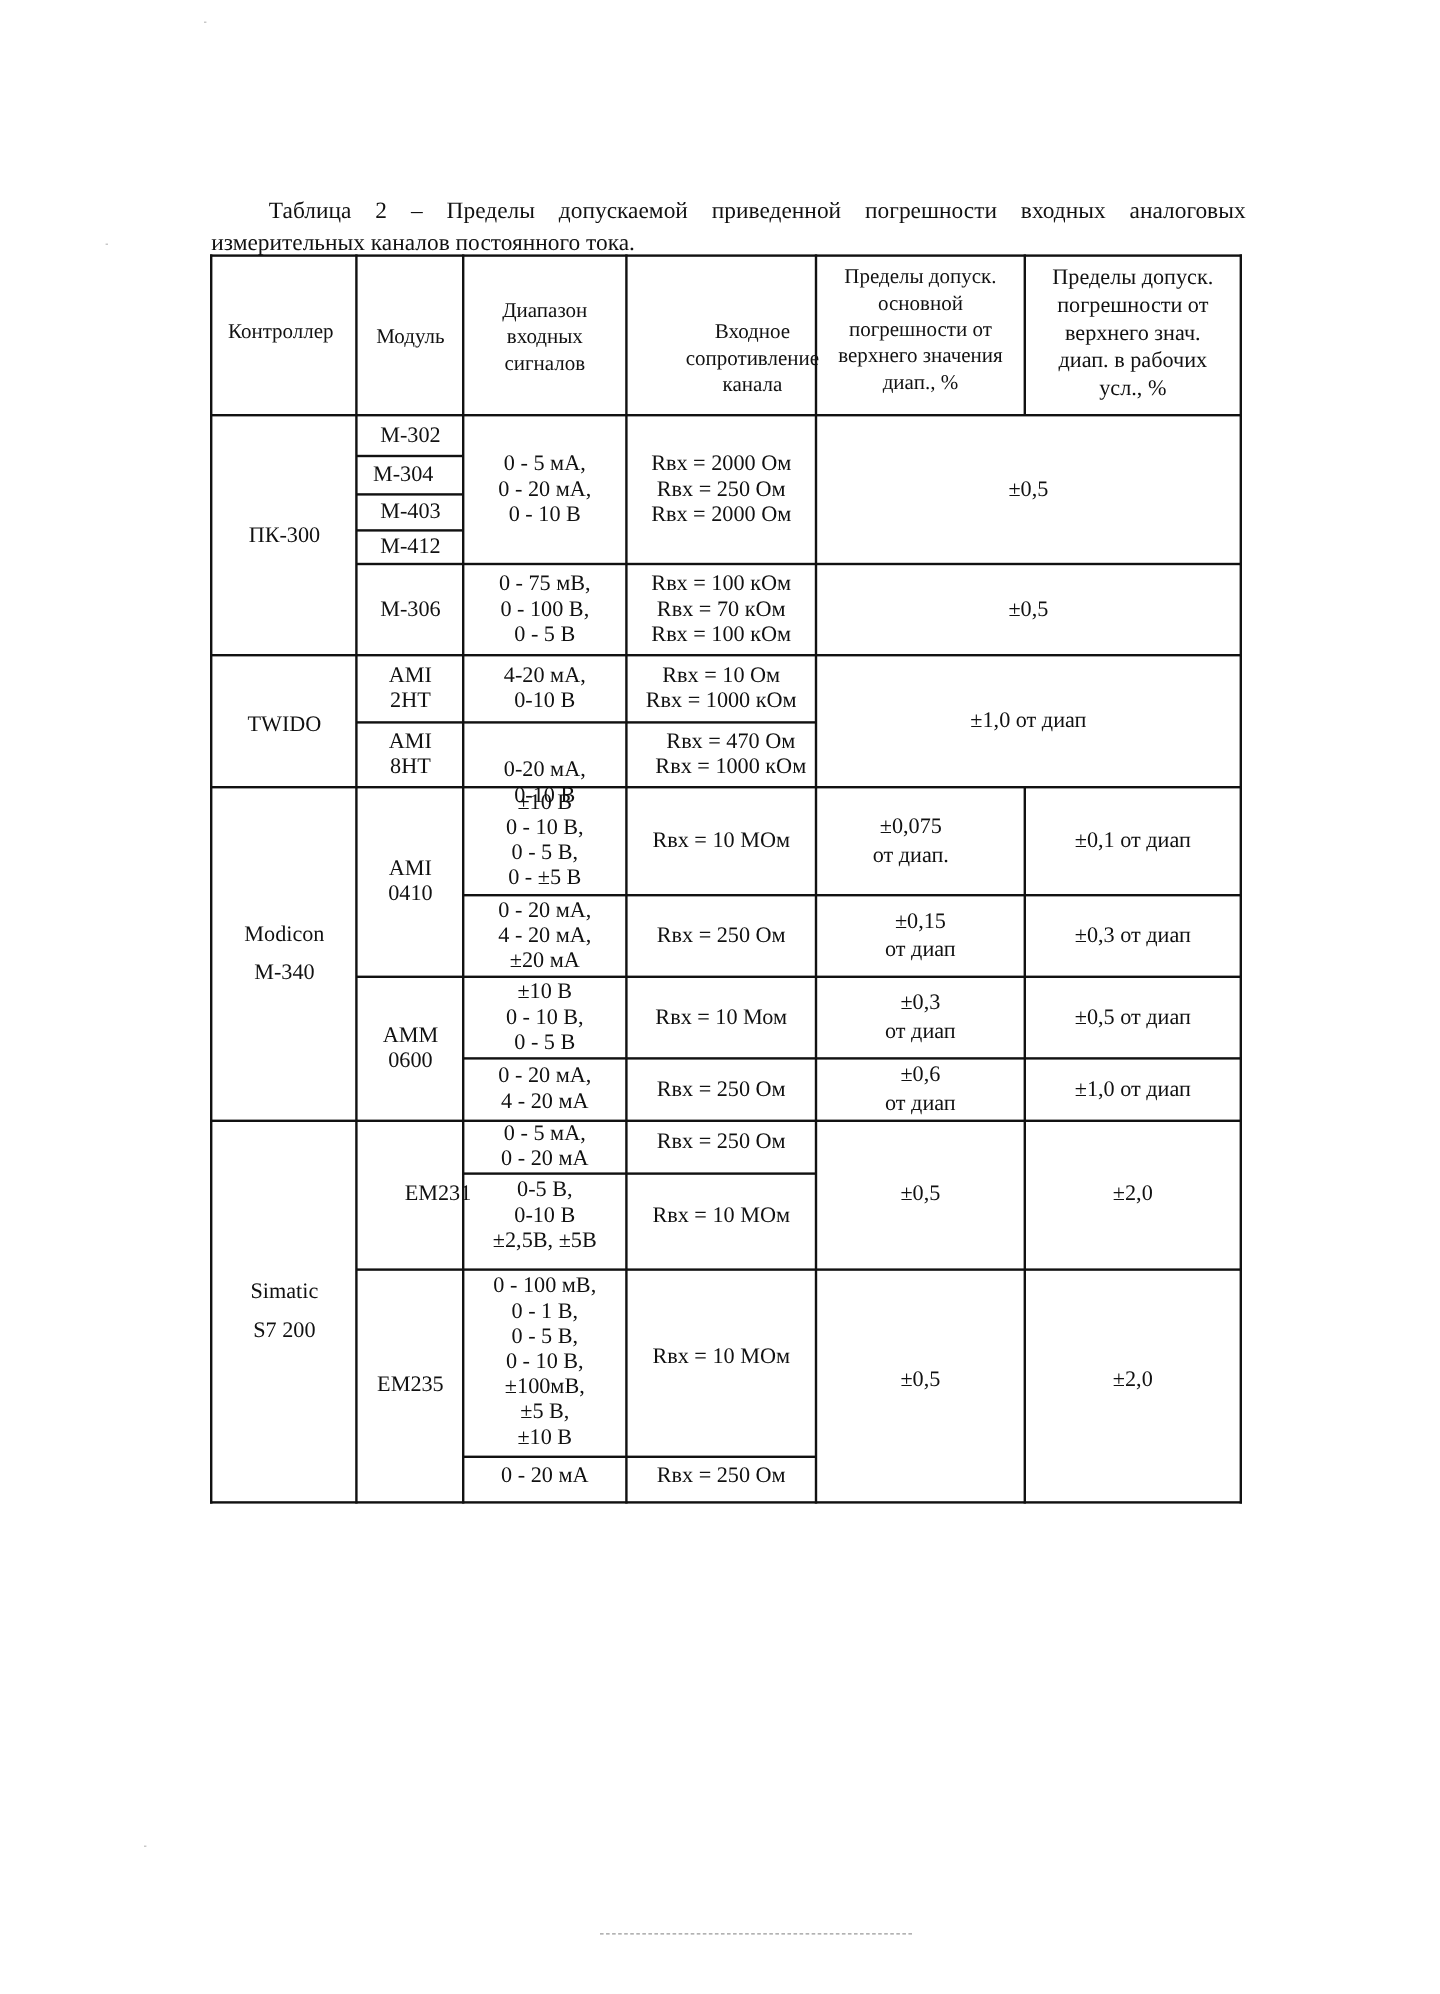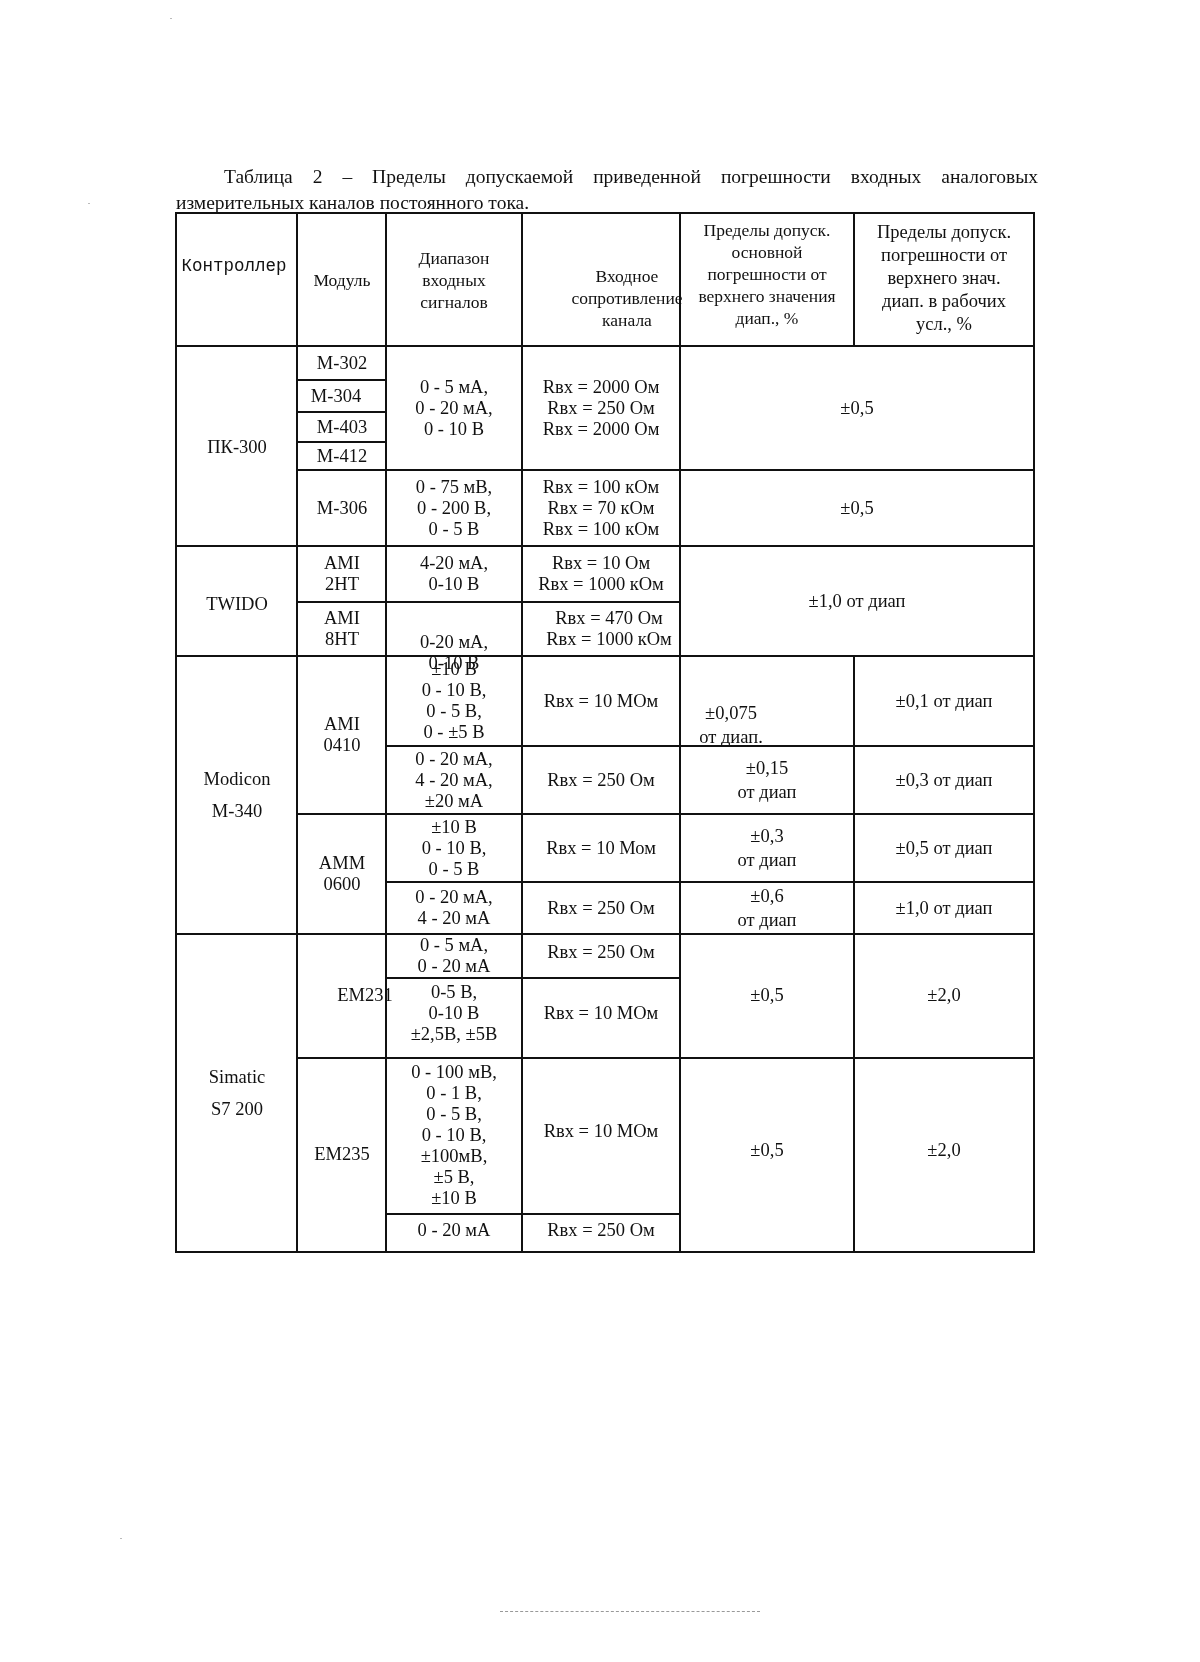--- a/index.html
+++ b/index.html
@@ -20,21 +20,21 @@
 </head>
 <body>
 
 <div class="caption">
   <div class="l1">Таблица 2 – Пределы допускаемой приведенной погрешности входных аналоговых</div>
   <div>измерительных каналов постоянного тока.</div>
 </div>
 
 <div class="grid">
 
-  <div class="c hd" style="left:176px;top:200px;width:116px;height:132px;font-family:Liberation Mono, monospace;">Контроллер</div>
+  <div class="c hd" style="left:176px;top:210px;width:116px;height:132px;">Контроллер</div>
   <div class="c hd" style="left:386px;top:214px;width:136px;height:132px;">Диапазон
 входных
 сигналов</div>
   <div class="c hd" style="left:298px;top:214px;width:88px;height:132px;">Модуль</div>
   <div class="c hd" style="left:548px;top:214px;width:158px;height:168px;">Входное
 сопротивление
 канала</div>
   <div class="c hd" style="left:680px;top:214px;width:174px;height:120px;">Пределы допуск.
 основной
 погрешности от
@@ -53,21 +53,21 @@
   <div class="c" style="left:298px;top:442px;width:88px;height:28px;">М-412</div>
   <div class="c" style="left:386px;top:346px;width:136px;height:124px;">0 - 5 мА,
 0 - 20 мА,
 0 - 10 В</div>
   <div class="c" style="left:522px;top:346px;width:158px;height:124px;">Rвх = 2000 Ом
 Rвх = 250 Ом
 Rвх = 2000 Ом</div>
   <div class="c" style="left:680px;top:346px;width:354px;height:124px;">±0,5</div>
   <div class="c" style="left:298px;top:470px;width:88px;height:76px;">М-306</div>
   <div class="c" style="left:386px;top:470px;width:136px;height:76px;">0 - 75 мВ,
-0 - 200 В,
+0 - 100 В,
 0 - 5 В</div>
   <div class="c" style="left:522px;top:470px;width:158px;height:76px;">Rвх = 100 кОм
 Rвх = 70 кОм
 Rвх = 100 кОм</div>
   <div class="c" style="left:680px;top:470px;width:354px;height:76px;">±0,5</div>
 
   <div class="c" style="left:176px;top:546px;width:122px;height:110px;padding-top:6px;">TWIDO</div>
   <div class="c" style="left:298px;top:546px;width:88px;height:56px;">AMI
 2HT</div>
   <div class="c" style="left:386px;top:546px;width:136px;height:56px;">4-20 мА,
@@ -85,21 +85,21 @@
   <div class="c" style="left:176px;top:656px;width:122px;height:278px;line-height:16px;">Modicon
 
 M-340</div>
   <div class="c" style="left:298px;top:656px;width:88px;height:158px;">AMI
 0410</div>
   <div class="c" style="left:386px;top:656px;width:136px;height:90px;">±10 В
 0 - 10 В,
 0 - 5 В,
 0 - ±5 В</div>
   <div class="c" style="left:522px;top:656px;width:158px;height:90px;">Rвх = 10 МОм</div>
-  <div class="c" style="left:652px;top:656px;width:158px;height:90px;line-height:24px;margin-top:24px;">±0,075
+  <div class="c" style="left:680px;top:656px;width:158px;height:90px;line-height:24px;">±0,075
 от  диап.</div>
   <div class="c" style="left:854px;top:656px;width:180px;height:90px;">±0,1 от  диап</div>
   <div class="c" style="left:386px;top:746px;width:136px;height:68px;">0 - 20 мА,
 4 - 20 мА,
 ±20 мА</div>
   <div class="c" style="left:522px;top:746px;width:158px;height:68px;">Rвх = 250 Ом</div>
   <div class="c" style="left:680px;top:746px;width:174px;height:68px;line-height:24px;">±0,15
 от  диап</div>
   <div class="c" style="left:854px;top:746px;width:180px;height:68px;">±0,3 от  диап</div>
   <div class="c" style="left:298px;top:814px;width:88px;height:120px;">AMM

